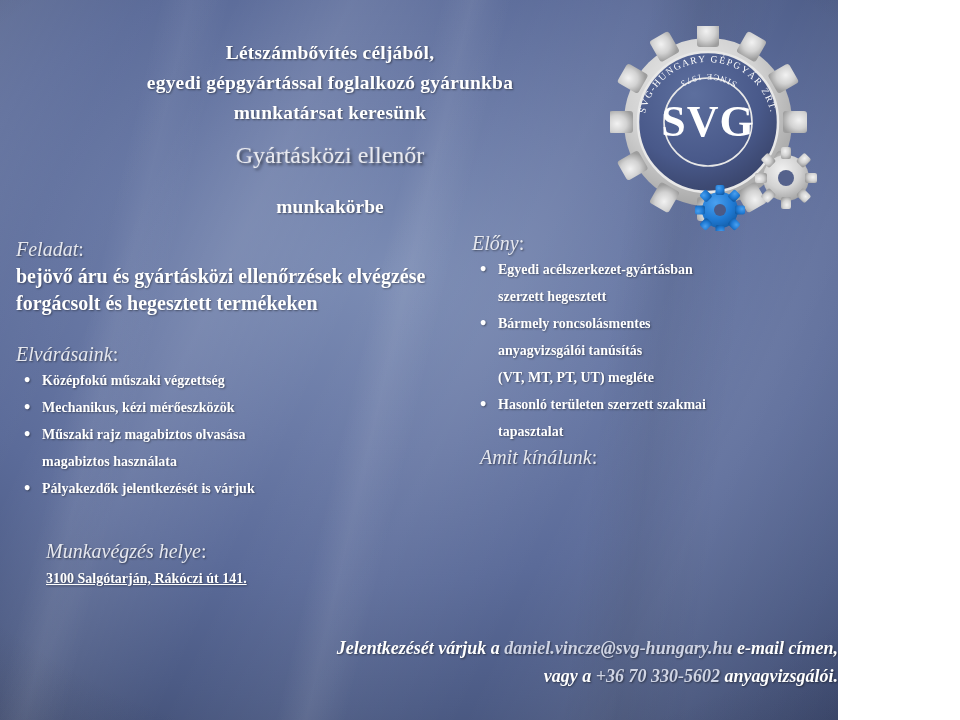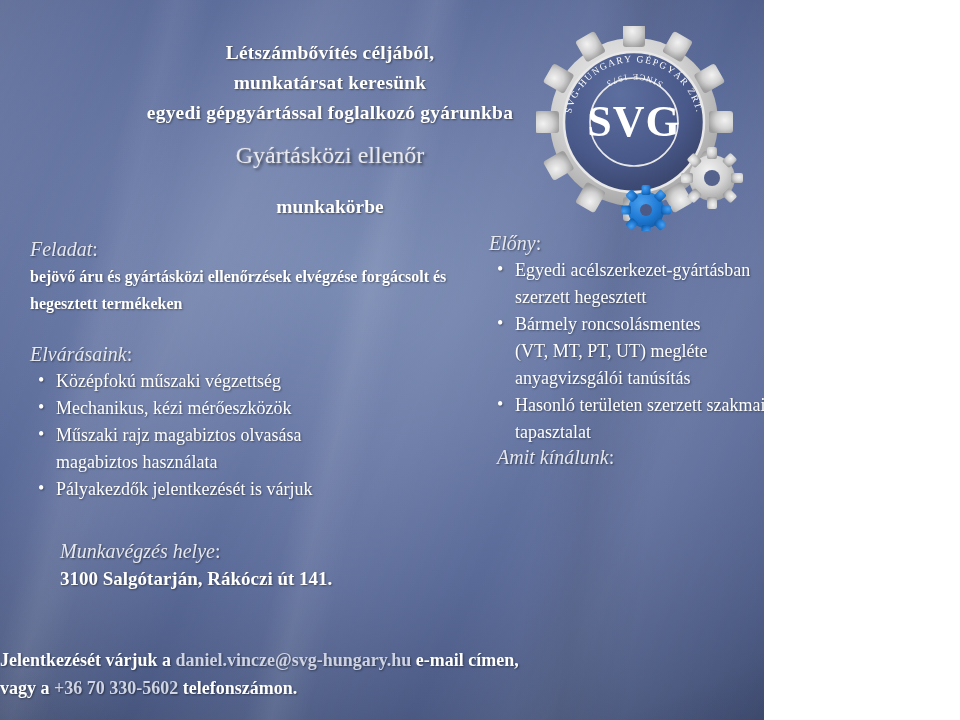--- a/index.html
+++ b/index.html
@@ -8,21 +8,21 @@
     padding: 0;
   }
   body {
     width: 960px;
     height: 720px;
     overflow: hidden;
     font-family: "Liberation Serif", serif;
   }
   #poster {
     position: relative;
-    width: 764px;
+    width: 838px;
     height: 720px;
     background:
       linear-gradient(115deg,
         rgba(255,255,255,0.10) 0%,
         rgba(255,255,255,0.02) 12%,
         rgba(255,255,255,0.00) 20%,
         rgba(255,255,255,0.09) 30%,
         rgba(255,255,255,0.00) 42%,
         rgba(255,255,255,0.05) 55%,
         rgba(255,255,255,0.00) 68%,
@@ -94,109 +94,111 @@
     position: absolute;
     top: 26px;
     right: 18px;
     width: 210px;
     height: 205px;
   }
 
   
   .col-left {
     position: absolute;
-    left: 30px;
+    left: 16px;
     top: 238px;
     width: 420px;
   }
   .col-right {
     position: absolute;
-    left: 489px;
+    left: 472px;
     top: 232px;
     width: 450px;
   }
   .sec-head {
     font-style: italic;
     font-size: 20px;
     color: #e6e8ef;
     text-shadow: 1px 1px 2px rgba(0,0,0,.45);
     margin-bottom: 2px;
   }
   .sec-head b { font-style: normal; font-weight: normal; }
   .para {
-    font-size: 16px;
+    font-size: 20px;
     line-height: 27px;
     font-weight: bold;
     text-shadow: 1px 1px 2px rgba(0,0,0,.4);
   }
   ul.blist {
     list-style: none;
     margin: 0;
     padding: 0;
   }
   ul.blist li {
     position: relative;
     padding-left: 26px;
-    font-size: 18px;
+    font-size: 14px;
     line-height: 26px;
-    font-weight: normal;
+    font-weight: bold;
     text-shadow: 1px 1px 2px rgba(0,0,0,.4);
     margin-bottom: 1px;
   }
   ul.blist li::before {
     content: "•";
     position: absolute;
     left: 8px;
     top: -1px;
     font-size: 18px;
   }
   ul.blist li.cont::before { content: ""; }
   .gap-md { height: 26px; }
 
   .addr-block {
     margin-top: 38px;
     padding-left: 30px;
   }
   .addr-block .addr-line {
-    font-size: 19px;
+    font-size: 14px;
     line-height: 27px;
     font-weight: bold;
     text-shadow: 1px 1px 2px rgba(0,0,0,.4);
+    text-decoration: underline;
   }
 
   .offer-block { padding-left: 8px; }
   .offer-block ul.blist li { padding-left: 34px; }
   .offer-block ul.blist li::before { left: 14px; }
 
   
   .footer {
     position: absolute;
     left: 0;
     right: 0;
-    bottom: 18px;
-    text-align: left;
+    bottom: 30px;
+    text-align: right;
+    font-style: italic;
   }
   .footer .fline {
     font-size: 18px;
     line-height: 28px;
     font-weight: bold;
     text-shadow: 1px 1px 2px rgba(0,0,0,.45);
   }
   .footer .email { color: #cfd4e4; font-weight: bold; }
   .footer .phone { color: #cfd4e4; font-weight: bold; margin-top: 43px; }
 </style>
 </head>
 <body>
 
 <div id="poster">
 
   <div class="header layer">
     <div class="line">Létszámbővítés céljából,</div>
+    <div class="line">egyedi gépgyártással foglalkozó gyárunkba</div>
     <div class="line">munkatársat keresünk</div>
-    <div class="line">egyedi gépgyártással foglalkozó gyárunkba</div>
     <div class="job-title">Gyártásközi ellenőr</div>
     <div class="role-suffix">munkakörbe</div>
   </div>
 
   <div class="logo layer">
     <svg viewBox="0 0 210 205" width="210" height="205">
       <defs>
         <radialGradient id="gearGrad" cx="42%" cy="34%" r="72%">
           <stop offset="0%" stop-color="#f2f2f2"></stop>
           <stop offset="55%" stop-color="#d2d2d2"></stop>
@@ -316,37 +318,37 @@
   <div class="col-right layer">
 
     <div>
       <div class="sec-head">
         <span>Előny</span><b>:</b>
       </div>
       <ul class="blist">
         <li>Egyedi acélszerkezet-gyártásban</li>
         <li class="cont">szerzett hegesztett</li>
         <li>Bármely roncsolásmentes</li>
+        <li class="cont">anyagvizsgálói tanúsítás</li>
         <li class="cont">(VT, MT, PT, UT) megléte</li>
-        <li class="cont">anyagvizsgálói tanúsítás</li>
         <li>Hasonló területen szerzett szakmai</li>
         <li class="cont">tapasztalat</li>
       </ul>
     </div>
 
     <div class="offer-block">
       <div class="sec-head">
         <span>Amit kínálunk</span><b>:</b>
       </div>
     </div>
 
   </div>
 
   <div class="footer layer">
     <div class="fline">
       <span>Jelentkezését várjuk a </span><span class="email">daniel.vincze@svg-hungary.hu</span><span> e-mail címen,</span>
     </div>
     <div class="fline">
-      <span>vagy a </span><span class="phone">+36 70 330-5602</span><span> telefonszámon.</span>
+      <span>vagy a </span><span class="phone">+36 70 330-5602</span><span> anyagvizsgálói.</span>
     </div>
   </div>
 
 </div>
 
 </body></html>

